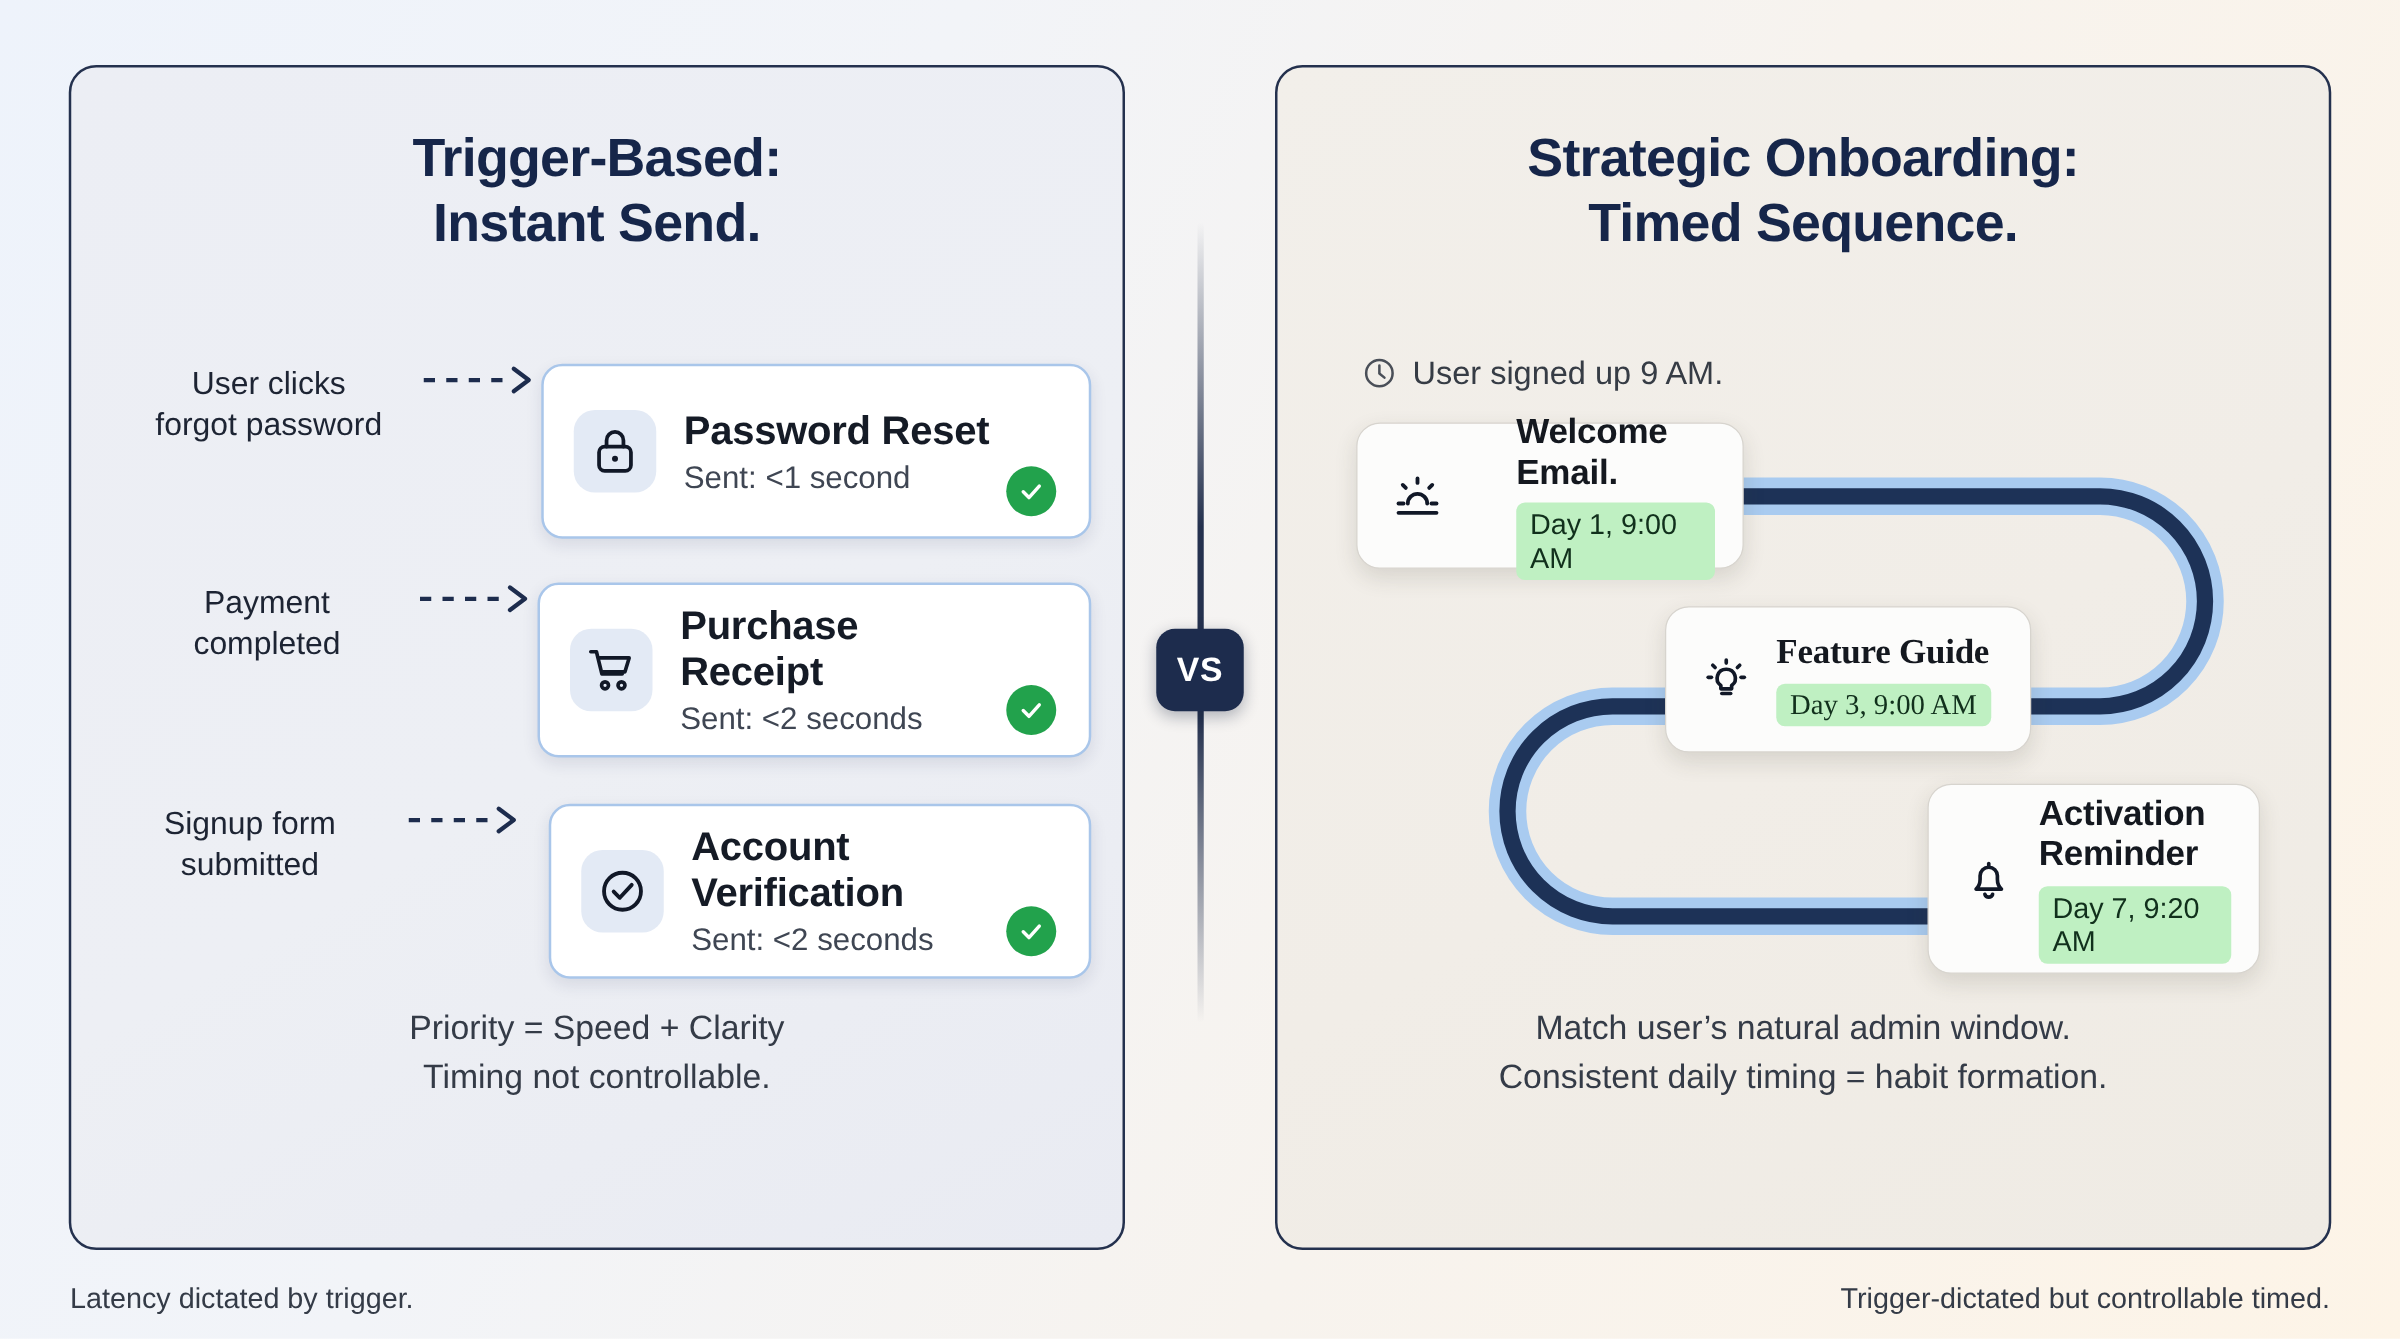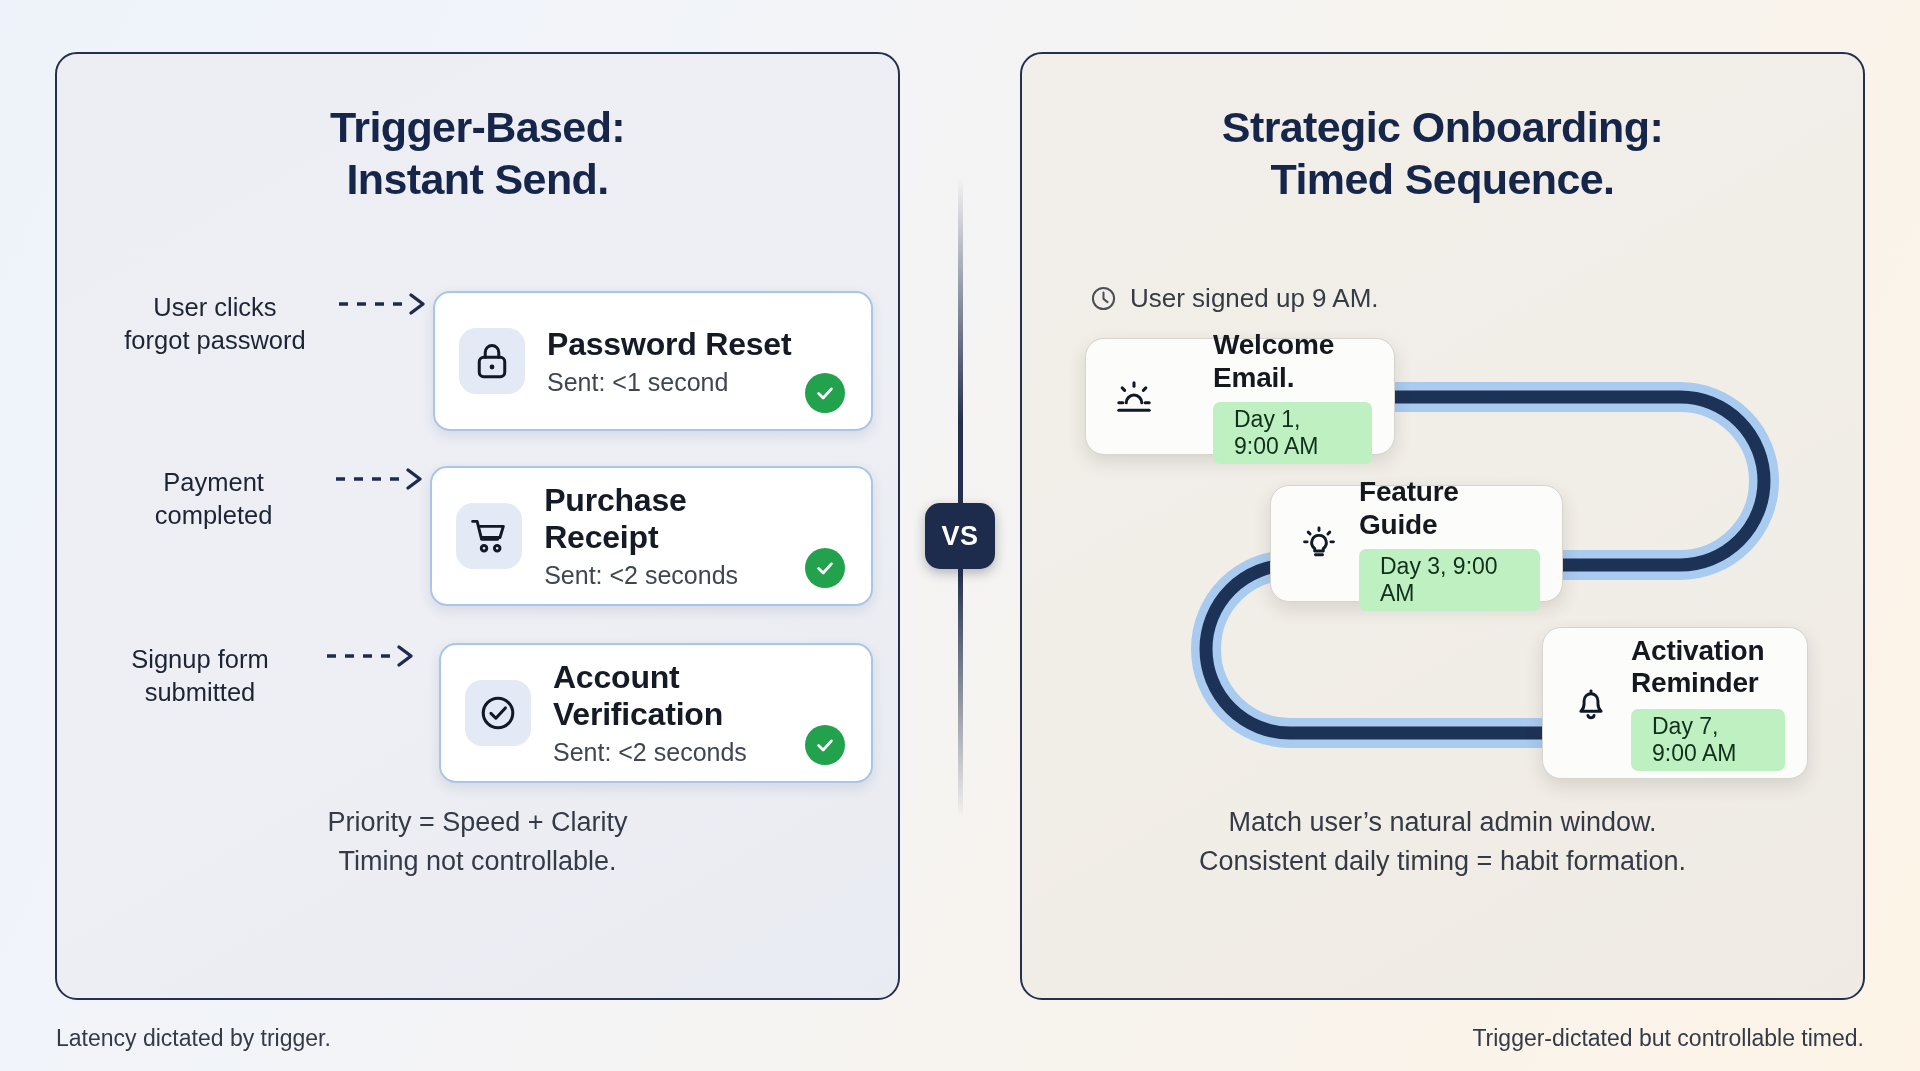--- a/index.html
+++ b/index.html
@@ -112,24 +112,24 @@
     border:1px solid #d7d4ce;border-radius:19px;
     box-shadow:0 7px 18px rgba(60,55,45,.14);
     display:flex;align-items:center;
     padding:16px 22px;box-sizing:border-box;
   }
   .seq-iconbox{width:52px;flex:0 0 52px;display:flex;align-items:center;justify-content:center;margin-right:14px;}
   .seq-title{font-size:28px;font-weight:700;color:#14181f;line-height:1.16;letter-spacing:-.2px;}
   .seq-badge{
     display:inline-block;margin-top:8px;
     background:#bff0c2;border-radius:7px;
-    padding:4px 21px;font-size:23px;color:#11301c;
+    padding:4px 11px;font-size:23px;color:#11301c;
   }
   #seq-card-1{left:1085px;top:338px;width:310px;height:117px;gap:39px;}
-  #seq-card-2{left:1270px;top:485px;width:293px;height:117px;}
+  #seq-card-2{left:1332px;top:485px;width:293px;height:117px;font-family:Liberation Serif, serif;}
   #seq-card-3{left:1542px;top:627px;width:266px;height:152px;}
   #seq-card-3 .seq-badge{margin-top:10px;}
 
   
   .caption{position:absolute;bottom:19px;font-size:23px;color:#343b47;}
   #caption-left{left:56px;}
   #caption-right{right:56px;}
 </style>
 </head>
 <body>
@@ -308,20 +308,20 @@
   <div class="seq-card" id="seq-card-3">
     <div class="seq-iconbox">
       <svg width="40" height="40" viewBox="0 0 26 26" fill="none" stroke="#111827" stroke-width="1.9" stroke-linecap="round" stroke-linejoin="round">
         <path d="M6.4 18.4h13.2c-1.6-1.4-2.1-2.6-2.1-5.1v-1.8a4.5 4.5 0 0 0-9 0v1.8c0 2.5-.5 3.7-2.1 5.1z"></path>
         <path d="M11 21.1a2.1 2.1 0 0 0 4 0"></path>
         <line x1="13" y1="5.1" x2="13" y2="6.9"></line>
       </svg>
     </div>
     <div>
       <div class="seq-title">Activation Reminder</div>
-      <span class="seq-badge">Day 7, 9:00 AM</span>
+      <span class="seq-badge">Day 7, 9:20 AM</span>
     </div>
   </div>
 
   <div class="caption" id="caption-left">Latency dictated by trigger.</div>
   <div class="caption" id="caption-right">Trigger-dictated but controllable timed.</div>
 
 </div>
 
 </body></html>

